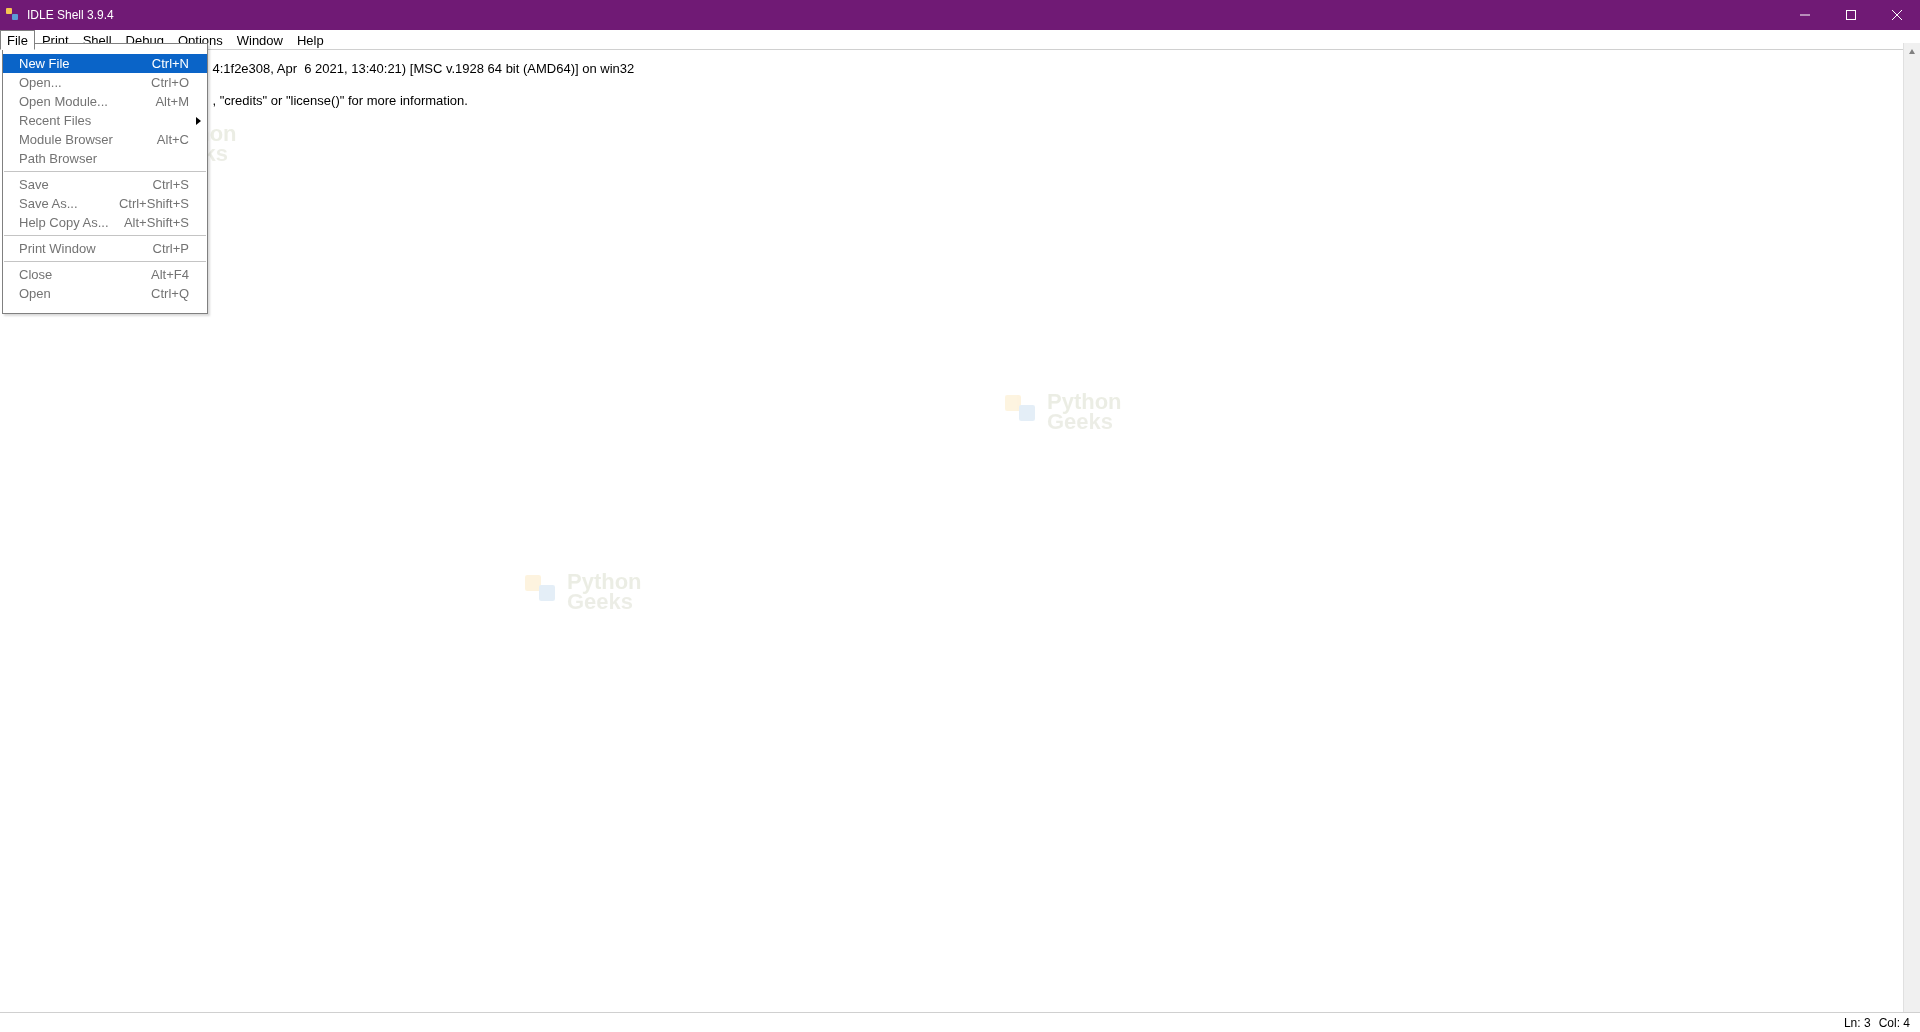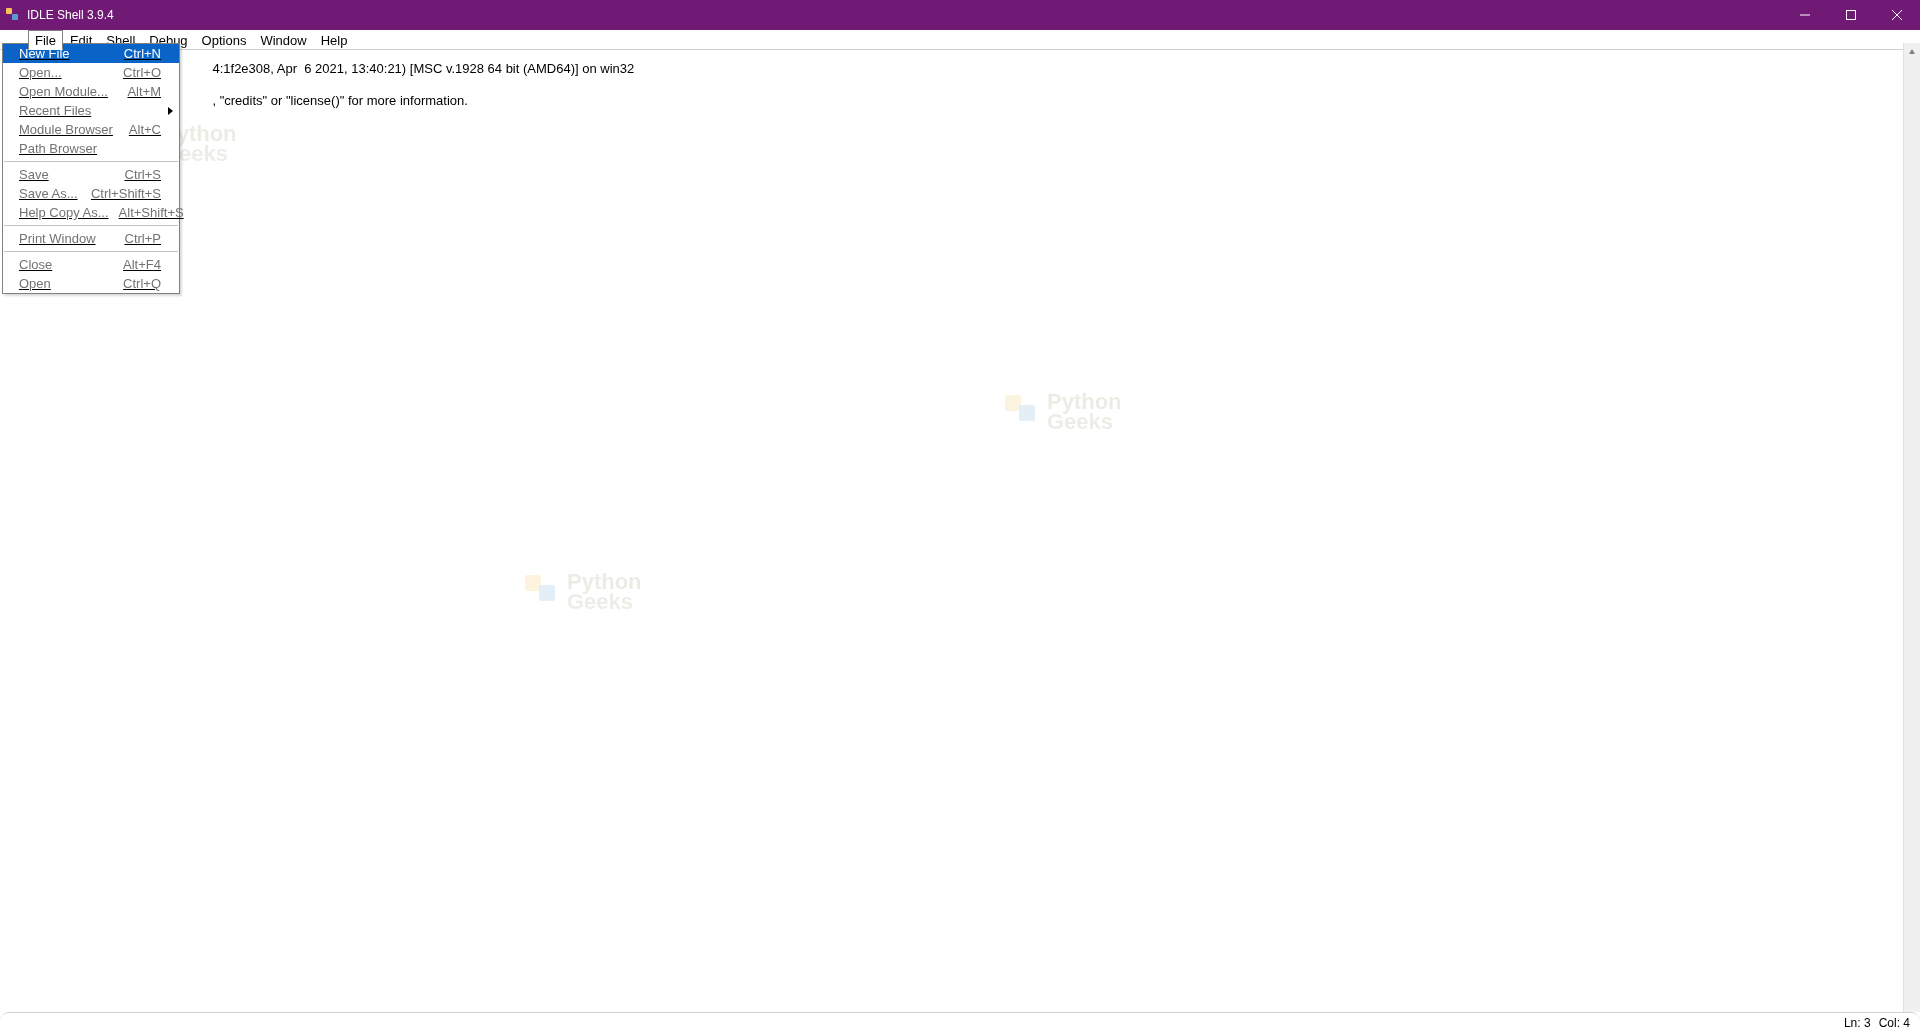--- a/index.html
+++ b/index.html
@@ -36,47 +36,45 @@
   }
   .win-btn svg { width: 10px; height: 10px; }
   .menubar {
     height: 20px;
     background: #ffffff;
     border-bottom: 1px solid #d0d0d0;
     display: flex;
     align-items: stretch;
     font-size: 13px;
     color: #000000;
-    padding-left: 28px;
   }
   .menu-item {
     padding: 1px 7px 0 7px;
     display: flex; align-items: center;
     cursor: default;
   }
   .menu-item.active {
     background: #ffffff;
     border: 1px solid #808080;
     border-bottom: 1px solid #ffffff;
     margin-bottom: -1px;
     padding: 0 6px 0 6px;
     position: relative;
     z-index: 20;
   }
   .dropdown {
     position: absolute;
     top: 43px;
     left: 2px;
-    width: 178px;
+    width: 206px;
     background: #ffffff;
     border: 1px solid #808080;
     box-shadow: 2px 2px 2px rgba(0,0,0,0.15);
     z-index: 10;
-    padding: 0 0;
-    text-decoration: underline;
+    padding: 10px 0;
   }
   .dropdown-row {
     display: flex;
     align-items: center;
     height: 19px;
     padding: 0 18px 0 16px;
     font-size: 13px;
     color: #737373;
     white-space: nowrap;
     position: relative;
@@ -133,21 +131,20 @@
     left: 0; right: 0; bottom: 0;
     height: 20px;
     background: #ffffff;
     border-top: 1px solid #d0d0d0;
     display: flex;
     align-items: center;
     justify-content: flex-end;
     font-size: 12px;
     padding-right: 10px;
     color: #000000;
-    border-radius: 9px;
   }
   .statusbar span { margin-left: 8px; }
   .watermark {
     position: absolute;
     display: flex;
     align-items: center;
     opacity: 0.18;
     pointer-events: none;
     font-weight: 700;
     font-size: 22px;
@@ -196,21 +193,21 @@
       <svg viewBox="0 0 10 10">
           <line x1="0" y1="0" x2="10" y2="10" stroke="#ffffff" stroke-width="1"></line>
           <line x1="10" y1="0" x2="0" y2="10" stroke="#ffffff" stroke-width="1"></line>
         </svg>
     </div>
   </div>
 </div>
 
 <div class="menubar" id="menubar">
     <div class="menu-item active">File</div>
-    <div class="menu-item">Edit</div>
+    <div class="menu-item">Print</div>
     <div class="menu-item">Shell</div>
     <div class="menu-item">Debug</div>
     <div class="menu-item">Options</div>
     <div class="menu-item">Window</div>
     <div class="menu-item">Help</div>
   </div>
 
 <div class="dropdown" id="dropdown">
     <div class="dropdown-row hl">
       <span class="lbl">New File</span>

